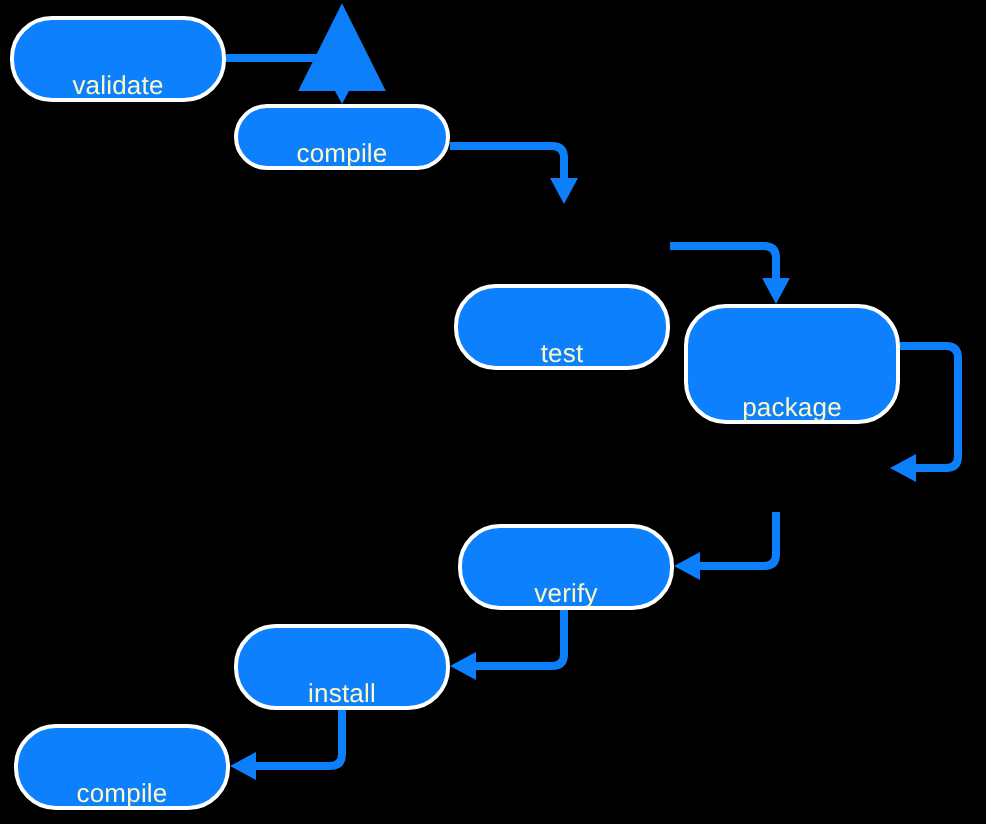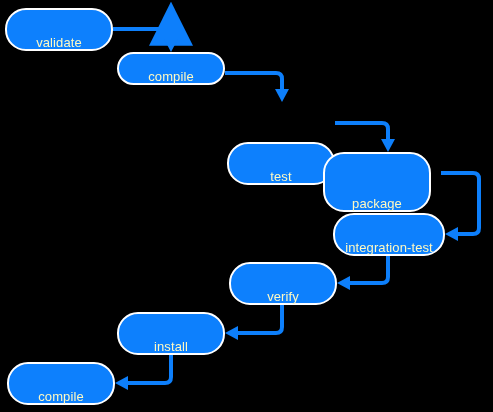--- a/index.html
+++ b/index.html
@@ -97,27 +97,24 @@
     </div>
 
     <div class="node" style="left:117px; top:52px; width:108px; height:33px;">
       <span class="node-label">compile</span>
     </div>
 
     <div class="node" style="left:227px; top:102px; width:108px; height:43px;margin-top:40px;">
       <span class="node-label">test</span>
     </div>
 
-    <div class="node" style="left:323px; top:152px; width:108px; height:60px;">
+    <div class="node" style="left:342px; top:152px; width:108px; height:60px;">
       <span class="node-label">package</span>
     </div>
 
-    <div class="node" style="left:333px; top:213px; width:112px; height:43px;">
-      <span class="node-label">integration-test</span>
-    </div>
 
     <div class="node" style="left:117px; top:312px; width:108px; height:43px;">
       <span class="node-label">install</span>
     </div>
 
     <div class="node" style="left:229px; top:262px; width:108px; height:43px;">
       <span class="node-label">verify</span>
     </div>
 
     <div class="node" style="left:7px; top:362px; width:108px; height:43px;">

